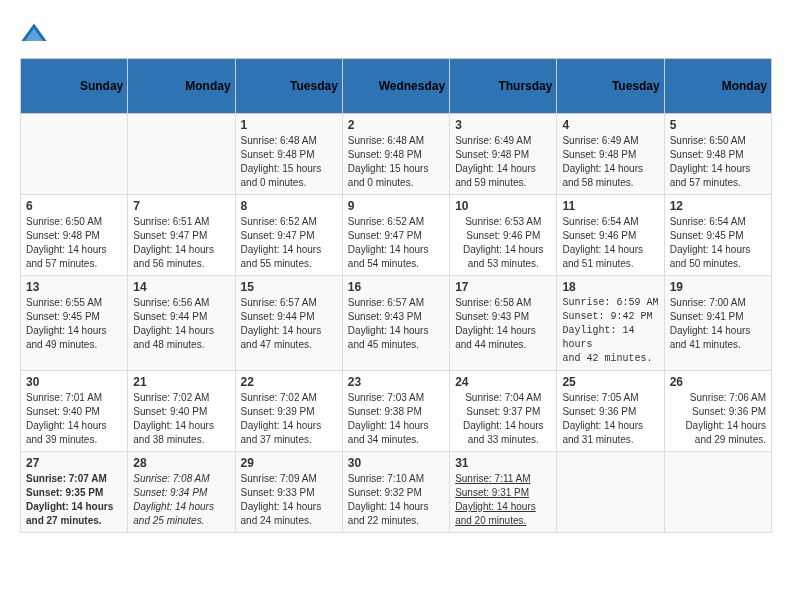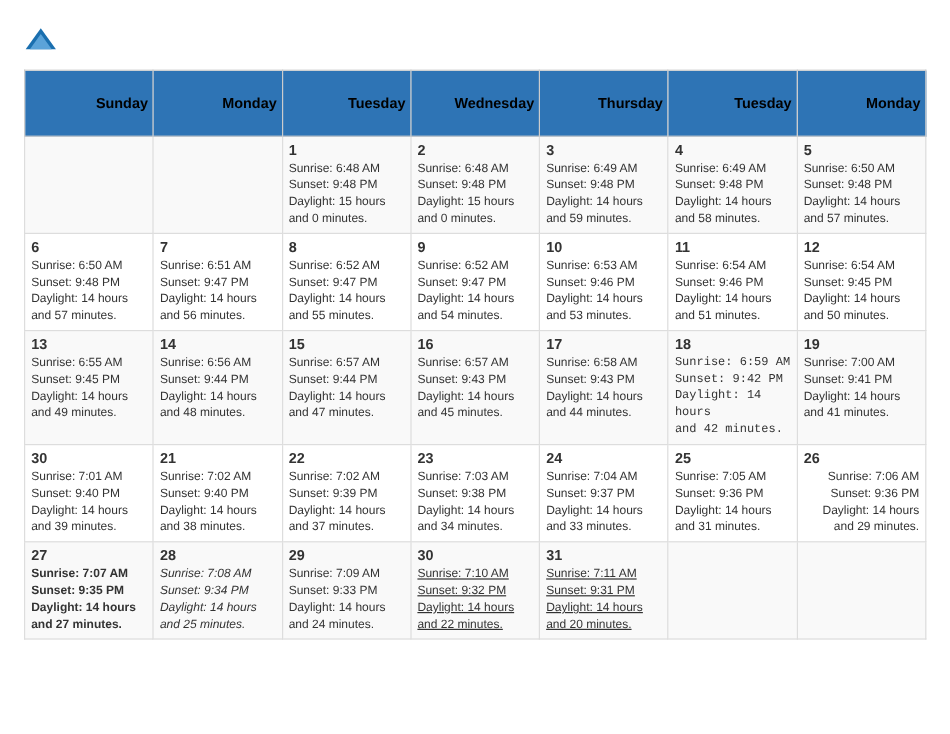--- a/index.html
+++ b/index.html
@@ -187,21 +187,21 @@
         </td>
         <td>
           <span class="day-number">9</span>
           <div class="cell-content" style="white-space: pre-line;">Sunrise: 6:52 AM
 Sunset: 9:47 PM
 Daylight: 14 hours
 and 54 minutes.</div>
         </td>
         <td>
           <span class="day-number">10</span>
-          <div class="cell-content" style="white-space: pre-line;">Sunrise: 6:53 AM
+          <div class="cell-content" style="white-space: pre-line; text-align: center;">Sunrise: 6:53 AM
 Sunset: 9:46 PM
 Daylight: 14 hours
 and 53 minutes.</div>
         </td>
         <td>
           <span class="day-number">11</span>
           <div class="cell-content" style="white-space: pre-line;">Sunrise: 6:54 AM
 Sunset: 9:46 PM
 Daylight: 14 hours
 and 51 minutes.</div>
@@ -289,21 +289,21 @@
         </td>
         <td>
           <span class="day-number">23</span>
           <div class="cell-content" style="white-space: pre-line;">Sunrise: 7:03 AM
 Sunset: 9:38 PM
 Daylight: 14 hours
 and 34 minutes.</div>
         </td>
         <td>
           <span class="day-number">24</span>
-          <div class="cell-content" style="white-space: pre-line;">Sunrise: 7:04 AM
+          <div class="cell-content" style="white-space: pre-line; text-align: center;">Sunrise: 7:04 AM
 Sunset: 9:37 PM
 Daylight: 14 hours
 and 33 minutes.</div>
         </td>
         <td>
           <span class="day-number">25</span>
           <div class="cell-content" style="white-space: pre-line;">Sunrise: 7:05 AM
 Sunset: 9:36 PM
 Daylight: 14 hours
 and 31 minutes.</div>
@@ -333,21 +333,21 @@
         </td>
         <td>
           <span class="day-number">29</span>
           <div class="cell-content" style="white-space: pre-line;">Sunrise: 7:09 AM
 Sunset: 9:33 PM
 Daylight: 14 hours
 and 24 minutes.</div>
         </td>
         <td>
           <span class="day-number">30</span>
-          <div class="cell-content" style="white-space: pre-line; text-decoration: underline;">Sunrise: 7:10 AM
+          <div class="cell-content" style="white-space: pre-line;">Sunrise: 7:10 AM
 Sunset: 9:32 PM
 Daylight: 14 hours
 and 22 minutes.</div>
         </td>
         <td>
           <span class="day-number">31</span>
           <div class="cell-content" style="white-space: pre-line; text-decoration: underline;">Sunrise: 7:11 AM
 Sunset: 9:31 PM
 Daylight: 14 hours
 and 20 minutes.</div>

